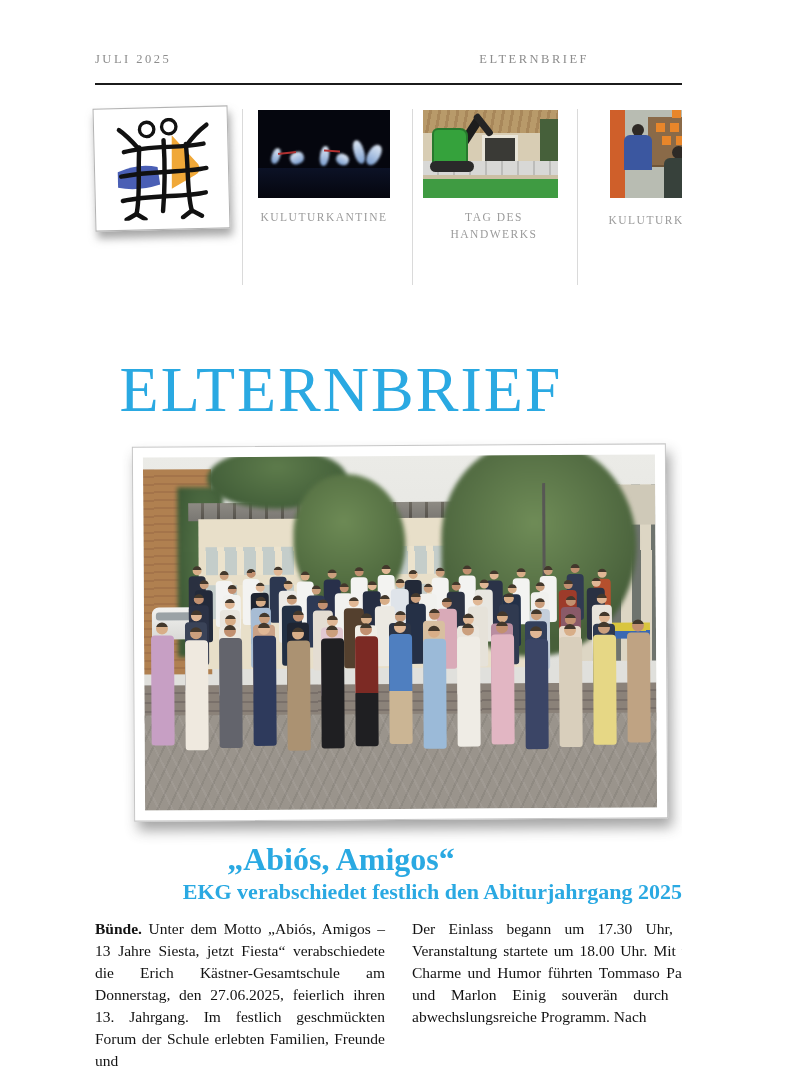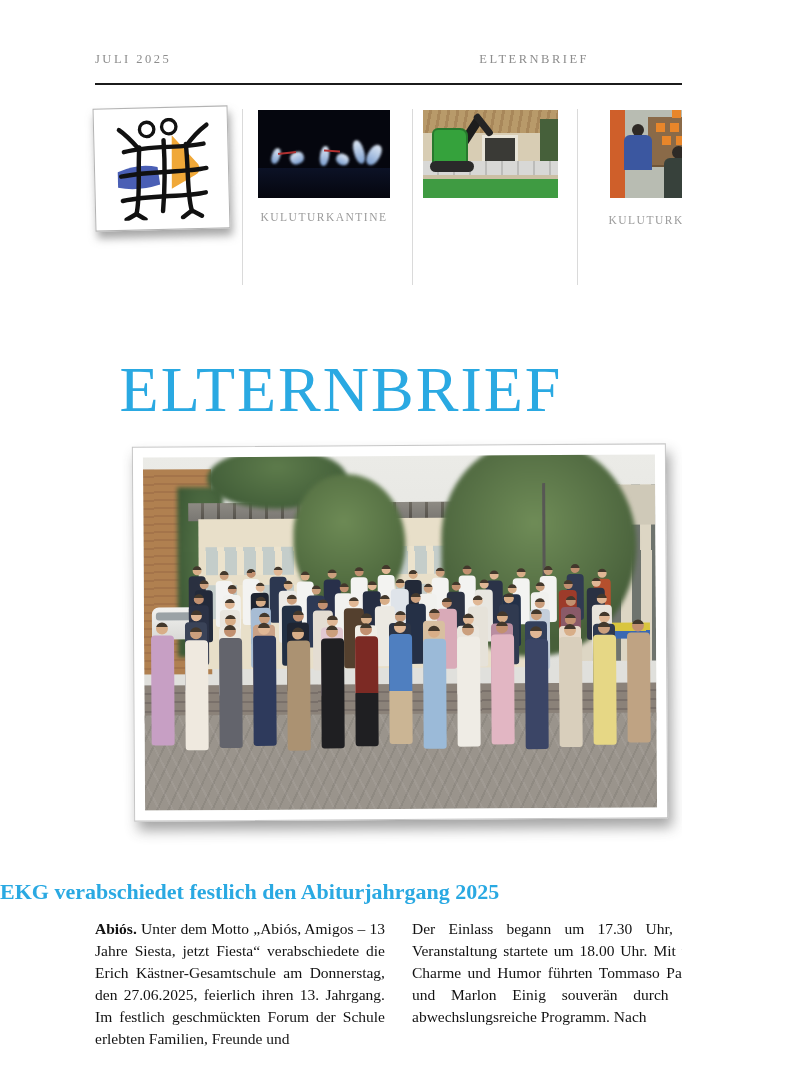--- a/index.html
+++ b/index.html
@@ -86,21 +86,21 @@
   .ground{position:absolute;left:0;top:258px;width:100%;height:95px;
     background:#9a948c;
     background-image:repeating-linear-gradient(115deg,rgba(0,0,0,.07) 0 2px,rgba(0,0,0,0) 2px 10px),
                      repeating-linear-gradient(63deg,rgba(255,255,255,.06) 0 2px,rgba(0,0,0,0) 2px 12px);}
   .prow{position:absolute;left:0;width:100%;display:flex;justify-content:center;align-items:flex-start;}
   .person{display:flex;flex-direction:column;align-items:center;flex:0 0 auto;}
   .phead{border-radius:50%;}
   .pbody{width:100%;border-radius:4px 4px 3px 3px;margin-top:1px;}
   
   .headline{position:absolute;left:0;width:100%;top:824px;text-align:center;font-size:32px;font-weight:bold;color:var(--accent);}
-  .subheadline{position:absolute;left:0;width:100%;top:862px;text-align:left;font-size:22px;font-weight:bold;color:var(--accent);}
+  .subheadline{position:absolute;left:0;width:100%;top:862px;text-align:right;font-size:22px;font-weight:bold;color:var(--accent);}
   .bodycols{position:absolute;left:95px;top:901px;width:610px;display:flex;gap:27px;}
   .col{text-align:justify;font-size:15.5px;line-height:1.42;color:#121212;}
   .colL{width:290px;} .colR{width:293px;}
   .col p{margin:0 0 10px 0;}
 </style>
 </head>
 <body>
 
 <div class="page">
 
@@ -172,20 +172,21 @@
     <div class="tbl3"></div>
     <div class="phead3" style="left:22px;top:14px;width:12px;height:12px"></div>
     <div class="pers" style="left:14px;top:25px;width:28px;height:35px;background:#3b57a0"></div>
     <div class="phead3" style="left:62px;top:36px;width:13px;height:13px"></div>
     <div class="pers" style="left:54px;top:48px;width:30px;height:40px;background:#37413b"></div>
     <div class="phead3" style="left:104px;top:10px;width:8px;height:8px"></div>
     <div class="pers" style="left:100px;top:17px;width:16px;height:34px;background:#33343c"></div>
   </div>
 
   <div class="kicker k1">KULUTURKANTINE</div>
+  <div class="kicker k2">TAG DES HANDWERKS</div>
   <div class="kicker k3">KULUTURKANTINE</div>
 
   <div class="big-title">ELTERNBRIEF</div>
 
   <div class="photo-card">
     <div class="photo" id="scene">
       <div class="brickbldg"></div>
       <div class="ivy"></div>
       <div class="roof"></div>
       <div class="school"></div>
@@ -500,24 +501,25 @@
             <div class="pbody" style="height: 110px; background: rgb(230, 215, 133);"></div>
           </div>
           <div class="person" style="width: 23px; transform: translateY(-3px);">
             <div class="phead" style="width: 12px; height: 12px; background: linear-gradient(rgb(67, 56, 44) 0px, rgb(67, 56, 44) 40%, rgb(194, 144, 112) 40%);"></div>
             <div class="pbody" style="height: 110px; background: rgb(191, 163, 131);"></div>
           </div>
         </div>
       </div>
   </div>
 
+  <div class="headline">„Abiós, Amigos“</div>
   <div class="subheadline">EKG verabschiedet festlich den Abiturjahrgang 2025</div>
 
   <div class="bodycols">
     <div class="col colL">
-      <p><b>Abiós.</b> <span>Unter dem Motto „Abiós, Amigos – 13 Jahre Siesta, jetzt Fiesta“ verabschiedete die Erich Kästner-Gesamtschule am Donnerstag, den 27.06.2025, feierlich ihren 13. Jahrgang. Im festlich geschmückten Forum der Schule erlebten Familien, Freunde und</span></p>
+      <p><b>Bünde.</b> <span>Unter dem Motto „Abiós, Amigos – 13 Jahre Siesta, jetzt Fiesta“ verabschiedete die Erich Kästner-Gesamtschule am Donnerstag, den 27.06.2025, feierlich ihren 13. Jahrgang. Im festlich geschmückten Forum der Schule erlebten Familien, Freunde und</span></p>
     </div>
     <div class="col colR">
       <p>Der Einlass begann um 17.30 Uhr, die Veranstaltung startete um 18.00 Uhr. Mit viel Charme und Humor führten Tommaso Pacini und Marlon Einig souverän durch das abwechslungsreiche Programm. Nach</p>
     </div>
   </div>
 
 </div>
 
 </body></html>

